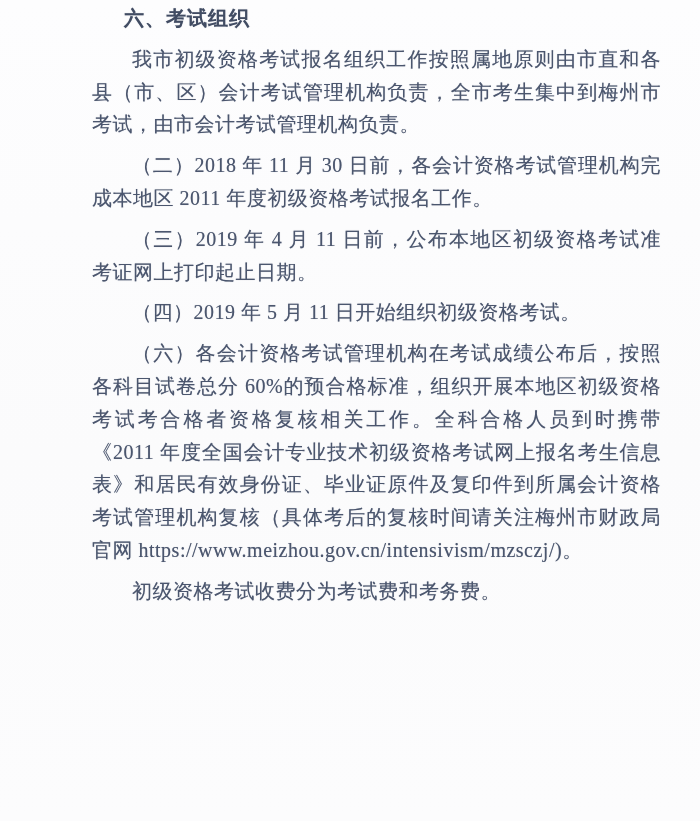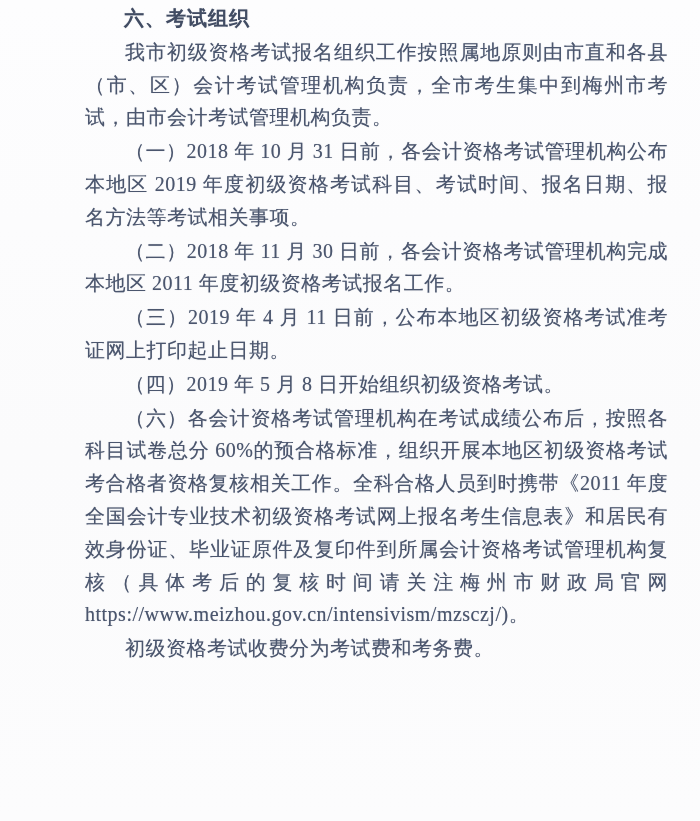--- a/index.html
+++ b/index.html
@@ -17,21 +17,21 @@
     padding: 2px 31px 0 84px;
     background: linear-gradient(180deg, #fdfdfe 0%, #fbfbfc 55%, #fcfcfd 100%);
     overflow: hidden;
     font-family: "Liberation Serif", "DejaVu Serif", serif;
     font-size: 20px;
     line-height: 32.8px;
     color: #4b566e;
     text-shadow: 0 0 0.7px rgba(75, 86, 110, 0.55);
   }
   .page p {
-    margin: 1px;
+    margin: 8px;
     text-indent: 2em;
     text-align: justify;
     letter-spacing: 0.5px;
   }
   .page h2.heading {
     margin: 0;
     font-family: "Liberation Sans", "DejaVu Sans", sans-serif;
     font-weight: 700;
     font-size: 20px;
     line-height: 32.8px;
@@ -43,20 +43,19 @@
   .url-text {
     letter-spacing: 0.2px;
   }
 </style>
 </head>
 <body>
 
 <div class="page">
   <h2 class="heading">六、考试组织</h2>
   <p>我市初级资格考试报名组织工作按照属地原则由市直和各县（市、区）会计考试管理机构负责，全市考生集中到梅州市考试，由市会计考试管理机构负责。</p>
-  <p>（一）2018 年 10 月 31 日前，各会计资格考试管理机构公布本地区 2019 年度初级资格考试科目、考试时间、报名日期、报名方法等考试相关事项。</p>
   <p>（二）2018 年 11 月 30 日前，各会计资格考试管理机构完成本地区 2011 年度初级资格考试报名工作。</p>
   <p>（三）2019 年 4 月 11 日前，公布本地区初级资格考试准考证网上打印起止日期。</p>
-  <p>（四）2019 年 5 月 8 日开始组织初级资格考试。</p>
+  <p>（四）2019 年 5 月 11 日开始组织初级资格考试。</p>
   <p class="url-text">（六）各会计资格考试管理机构在考试成绩公布后，按照各科目试卷总分 60%的预合格标准，组织开展本地区初级资格考试考合格者资格复核相关工作。全科合格人员到时携带《2011 年度全国会计专业技术初级资格考试网上报名考生信息表》和居民有效身份证、毕业证原件及复印件到所属会计资格考试管理机构复核（具体考后的复核时间请关注梅州市财政局官网 https://www.meizhou.gov.cn/intensivism/mzsczj/)。</p>
   <p>初级资格考试收费分为考试费和考务费。</p>
 
 </div>
 
 </body></html>

